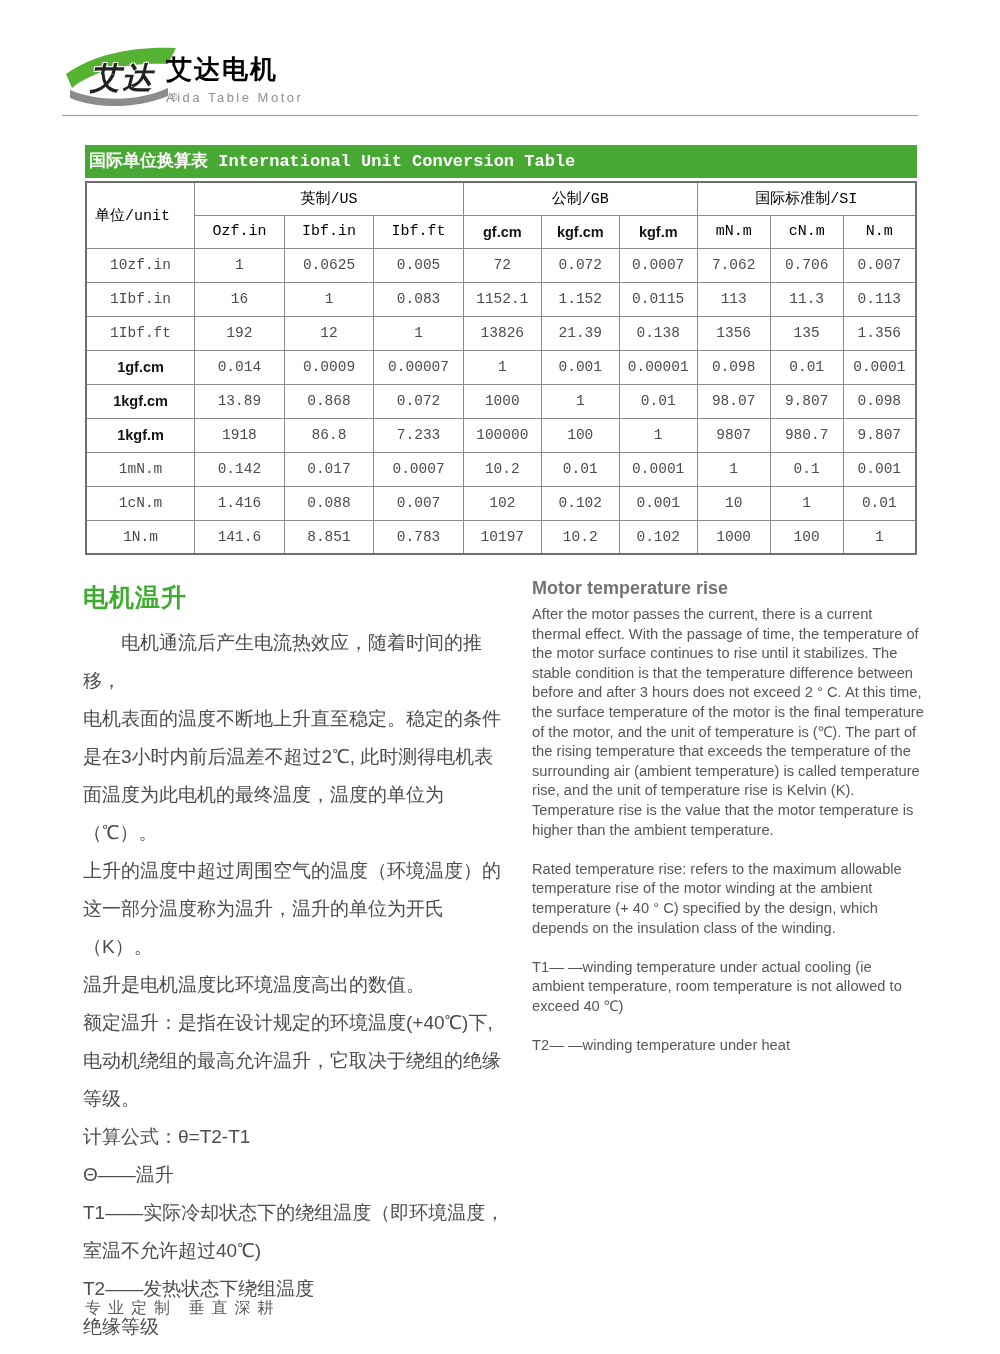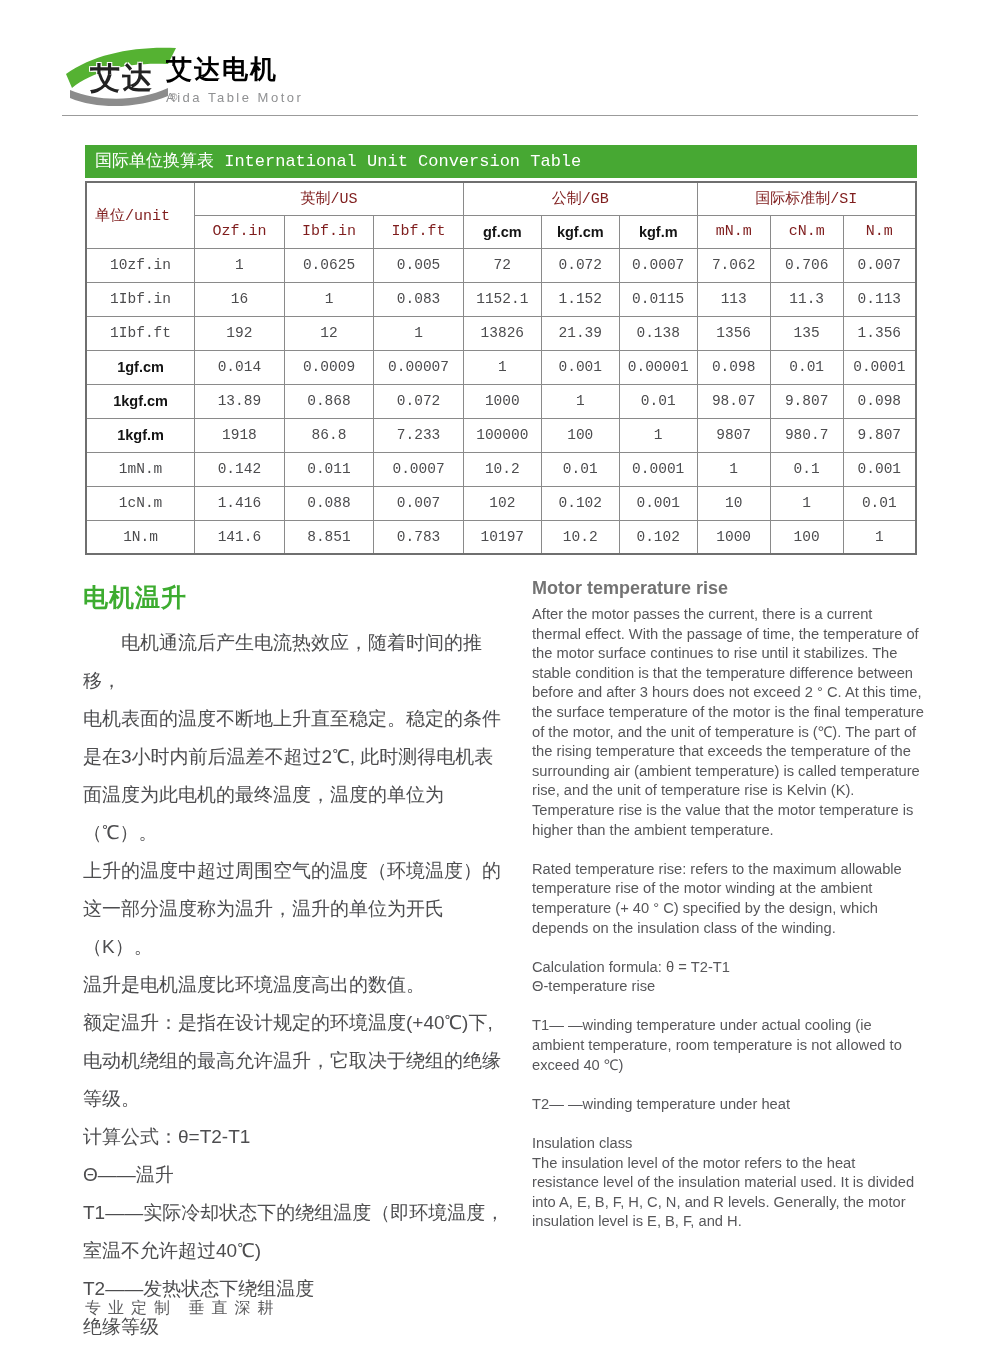--- a/index.html
+++ b/index.html
@@ -2,44 +2,44 @@
 <html><head>
 <meta charset="utf-8">
 <style>
   * { box-sizing: border-box; margin: 0; padding: 0; }
   html, body { background: #ffffff; }
   body { font-family: "Liberation Sans", sans-serif; }
   .page { position: relative; width: 1000px; height: 1354px; background: #fff; overflow: hidden; }
 
   
   .header { position: absolute; left: 0; top: 0; width: 1000px; height: 118px; }
-  .logo { position: absolute; left: 64px; top: 44px; width: 130px; height: 64px; }
+  .logo { position: absolute; left: 64px; top: 44px; width: 130px; height: 64px; font-style: italic; }
   .logo svg { position: absolute; left: 0; top: 0; }
   .logo-cn { position: absolute; left: 26px; top: 14px; font-size: 30px; font-weight: bold; color: #222;
              letter-spacing: 2px; text-shadow: -1px -1px 0 #fff, 1px -1px 0 #fff, -1px 1px 0 #fff, 1px 1px 0 #fff; }
   .logo-r { position: absolute; left: 106px; top: 48px; font-size: 10px; color: #8a8a8a; }
   .brand { position: absolute; left: 166px; top: 52px; }
   .brand-cn { font-size: 26px; font-weight: bold; color: #000000; letter-spacing: 2px; }
   .brand-en { margin-top: 3px; font-size: 13px; color: #8f9092; letter-spacing: 2.5px; }
   .header-rule { position: absolute; left: 62px; top: 115px; width: 856px; height: 1px; background: #9b9b9b; }
 
   
   .table-section { position: absolute; left: 85px; top: 145px; width: 832px; }
   .table-title-bar { height: 33px; background: #47a833; color: #ffffff; line-height: 33px;
-                     padding-left: 10px; font-family: "Liberation Mono", monospace;
-                     font-weight: normal; font-size: 17px; }
+                     padding-left: 4px; font-family: "Liberation Mono", monospace;
+                     font-weight: bold; font-size: 17px; }
   table.unit-table { width: 100%; border-collapse: collapse; margin-top: 3px;
                      border: 2px solid #6f6f6f; table-layout: fixed; }
   .unit-table th, .unit-table td { border: 1px solid #8a8a8a; text-align: center; vertical-align: middle;
                                    font-weight: normal; padding: 0 2px; }
   .unit-table thead th { height: 33px; }
   .unit-table tbody th, .unit-table tbody td { height: 34px; }
   .cell-unit-hdr { text-align: left !important; padding-left: 8px !important; }
   .num { font-family: "Liberation Mono", monospace; color: #4c4c4e; font-size: 14.5px; }
-  .hdr { font-family: "Liberation Mono", monospace; color: #7f1d1d; font-size: 15px; }
+  .hdr { font-family: "Liberation Mono", monospace; color: #000000; font-size: 15px; }
   .metric { font-family: "Liberation Sans", sans-serif; font-weight: bold !important; color: #141414; font-size: 14.5px; }
 
   
   .cn-col { position: absolute; left: 83px; top: 581px; width: 428px; }
   .cn-title { font-size: 25px; font-weight: bold; color: #3dac30; letter-spacing: 1px; }
   .cn-body { margin-top: 10px; font-size: 19px; line-height: 38px; color: #4d4d4f; white-space: pre-line; }
 
   .en-col { position: absolute; left: 532px; top: 578px; width: 392px; }
   .en-title { font-size: 18px; font-weight: bold; color: #737373; }
   .en-body { margin-top: 6px; }
@@ -174,21 +174,21 @@
             <td class="num">100000</td>
             <td class="num">100</td>
             <td class="num">1</td>
             <td class="num">9807</td>
             <td class="num">980.7</td>
             <td class="num">9.807</td>
           </tr>
           <tr>
             <th class="num">1mN.m</th>
             <td class="num">0.142</td>
-            <td class="num">0.011</td>
+            <td class="num">0.017</td>
             <td class="num">0.0007</td>
             <td class="num">10.2</td>
             <td class="num">0.01</td>
             <td class="num">0.0001</td>
             <td class="num">1</td>
             <td class="num">0.1</td>
             <td class="num">0.001</td>
           </tr>
           <tr>
             <th class="num">1cN.m</th>
@@ -239,26 +239,22 @@
 电动机的绝缘等级是指其所用绝缘材料的耐热等级，
 分A、E、B、F、H、C、N、R级，一般电机绝缘等
 级多采用E、B、F、H级。</div>
   </div>
 
   <div class="en-col">
     <div class="en-title">Motor temperature rise</div>
     <div class="en-body" id="en-body">
         <p>After the motor passes the current, there is a current thermal effect. With the passage of time, the temperature of the motor surface continues to rise until it stabilizes. The stable condition is that the temperature difference between before and after 3 hours does not exceed 2 ° C. At this time, the surface temperature of the motor is the final temperature of the motor, and the unit of temperature is (℃). The part of the rising temperature that exceeds the temperature of the surrounding air (ambient temperature) is called temperature rise, and the unit of temperature rise is Kelvin (K). Temperature rise is the value that the motor temperature is higher than the ambient temperature.</p>
         <p>Rated temperature rise: refers to the maximum allowable temperature rise of the motor winding at the ambient temperature (+ 40 ° C) specified by the design, which depends on the insulation class of the winding.</p>
-        <p>Calculation formula: θ = T2-T1
-Θ-temperature rise</p>
         <p>T1— —winding temperature under actual cooling (ie ambient temperature, room temperature is not allowed to exceed 40 ℃)</p>
         <p>T2— —winding temperature under heat</p>
-        <p>Insulation class
-The insulation level of the motor refers to the heat resistance level of the insulation material used. It is divided into A, E, B, F, H, C, N, and R levels. Generally, the motor insulation level is E, B, F, and H.</p>
       </div>
   </div>
 
   <div class="footer">
     <span>专业定制  垂直深耕</span>
   </div>
 
 </div>
 
 </body></html>

